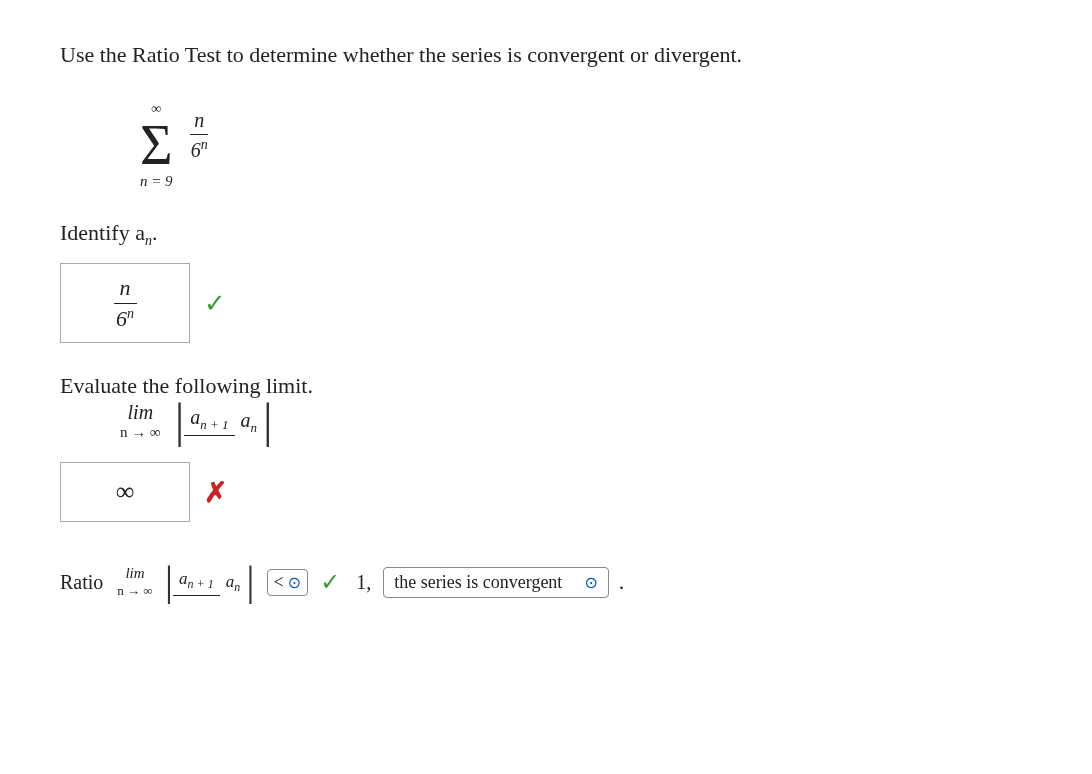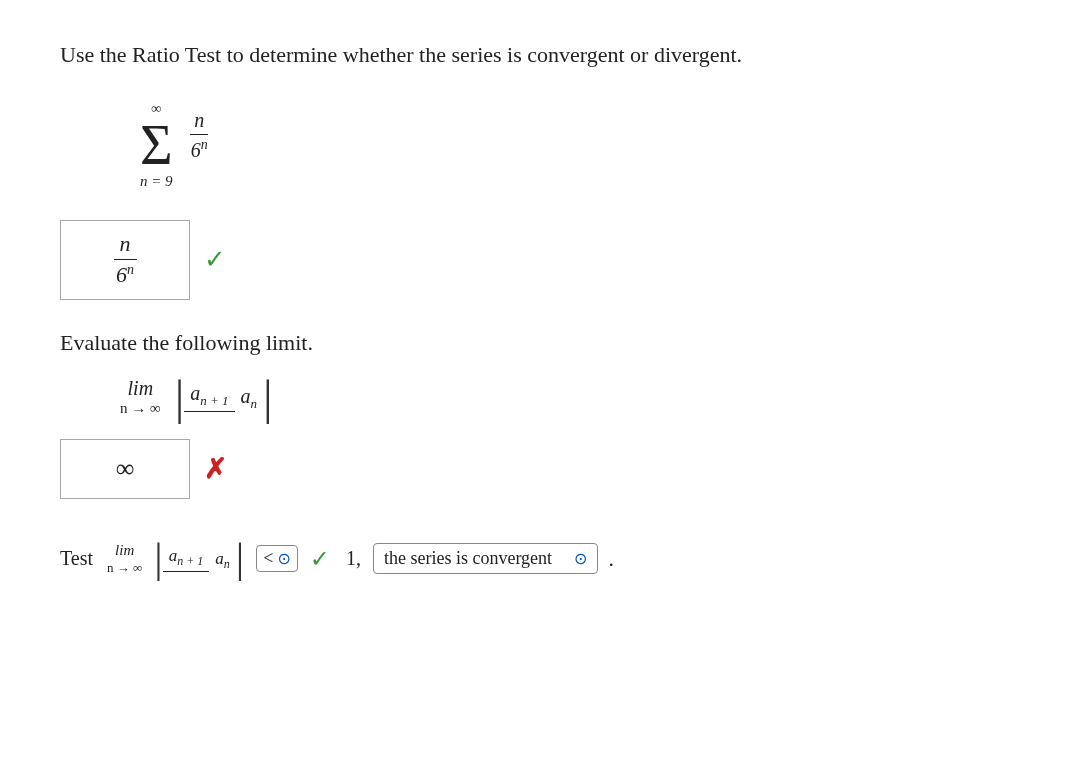--- a/index.html
+++ b/index.html
@@ -58,21 +58,20 @@
       vertical-align: middle;
     }
 
     .evaluate-section {
       margin-top: 30px;
       margin-bottom: 24px;
     }
 
     .evaluate-label {
       font-size: 22px;
-      margin-bottom: 20px;
     }
 
     .limit-expression {
       display: flex;
       align-items: center;
       margin-left: 60px;
       margin-bottom: 20px;
       font-size: 20px;
     }
 
@@ -194,20 +193,23 @@
     <span style="font-size:56px; line-height:1;">Σ</span>
     <span style="font-size:15px; font-style:italic;">n = 9</span>
   </div>
   <div style="display:flex; flex-direction:column; align-items:center; margin-top:8px; margin-left:8px;">
     <span class="italic" style="font-size:20px; border-bottom:1.5px solid #222; padding:0 4px 2px;">n</span>
     <span style="font-size:20px; padding:2px 4px 0; font-style:italic;">6<sup style="font-style:italic; font-size:14px;">n</sup></span>
   </div>
 </div>
 
 <div class="identify-section">
+  <div class="identify-label">
+    <span>Identify a</span><sub class="sub-n">n</sub><span>.</span>
+  </div>
   <div style="display:flex; align-items:center;">
     <div class="answer-box">
       <span style="font-style:italic; font-size:22px; border-bottom:1.5px solid #222; padding:0 6px 2px; display:block; text-align:center;">n</span>
       <span style="font-style:italic; font-size:22px; padding:2px 6px 0; display:block; text-align:center;">6<sup style="font-style:italic; font-size:14px;">n</sup></span>
     </div>
     <span class="check-icon">✓</span>
   </div>
 </div>
 
 <div class="evaluate-section">
@@ -230,21 +232,21 @@
 
   <div class="answer-row">
     <div class="infinity-box">
       <span style="font-size:26px;">∞</span>
     </div>
     <span style="color:#cc2222; font-size:28px; margin-left:14px; font-weight:bold;">✗</span>
   </div>
 </div>
 
 <div class="since-section">
-  <span style="margin-right:6px;">Test</span>
+  <span style="margin-right:6px;">Ratio</span>
 
   <div style="display:inline-flex; flex-direction:column; align-items:center;">
     <span style="font-size:15px; font-style:italic; margin-bottom:1px;">lim</span>
     <span style="font-size:13px;">n → ∞</span>
   </div>
 
   <div class="abs-expression" style="margin: 0 4px;">
     <span style="font-size:42px; font-weight:300; line-height:0.95; color:#333;">|</span>
     <div class="inner-frac">
       <span class="num-part" style="font-size:17px;"><span style="font-style:italic;">a</span><sub style="font-style:italic; font-size:12px;">n + 1</sub></span>

